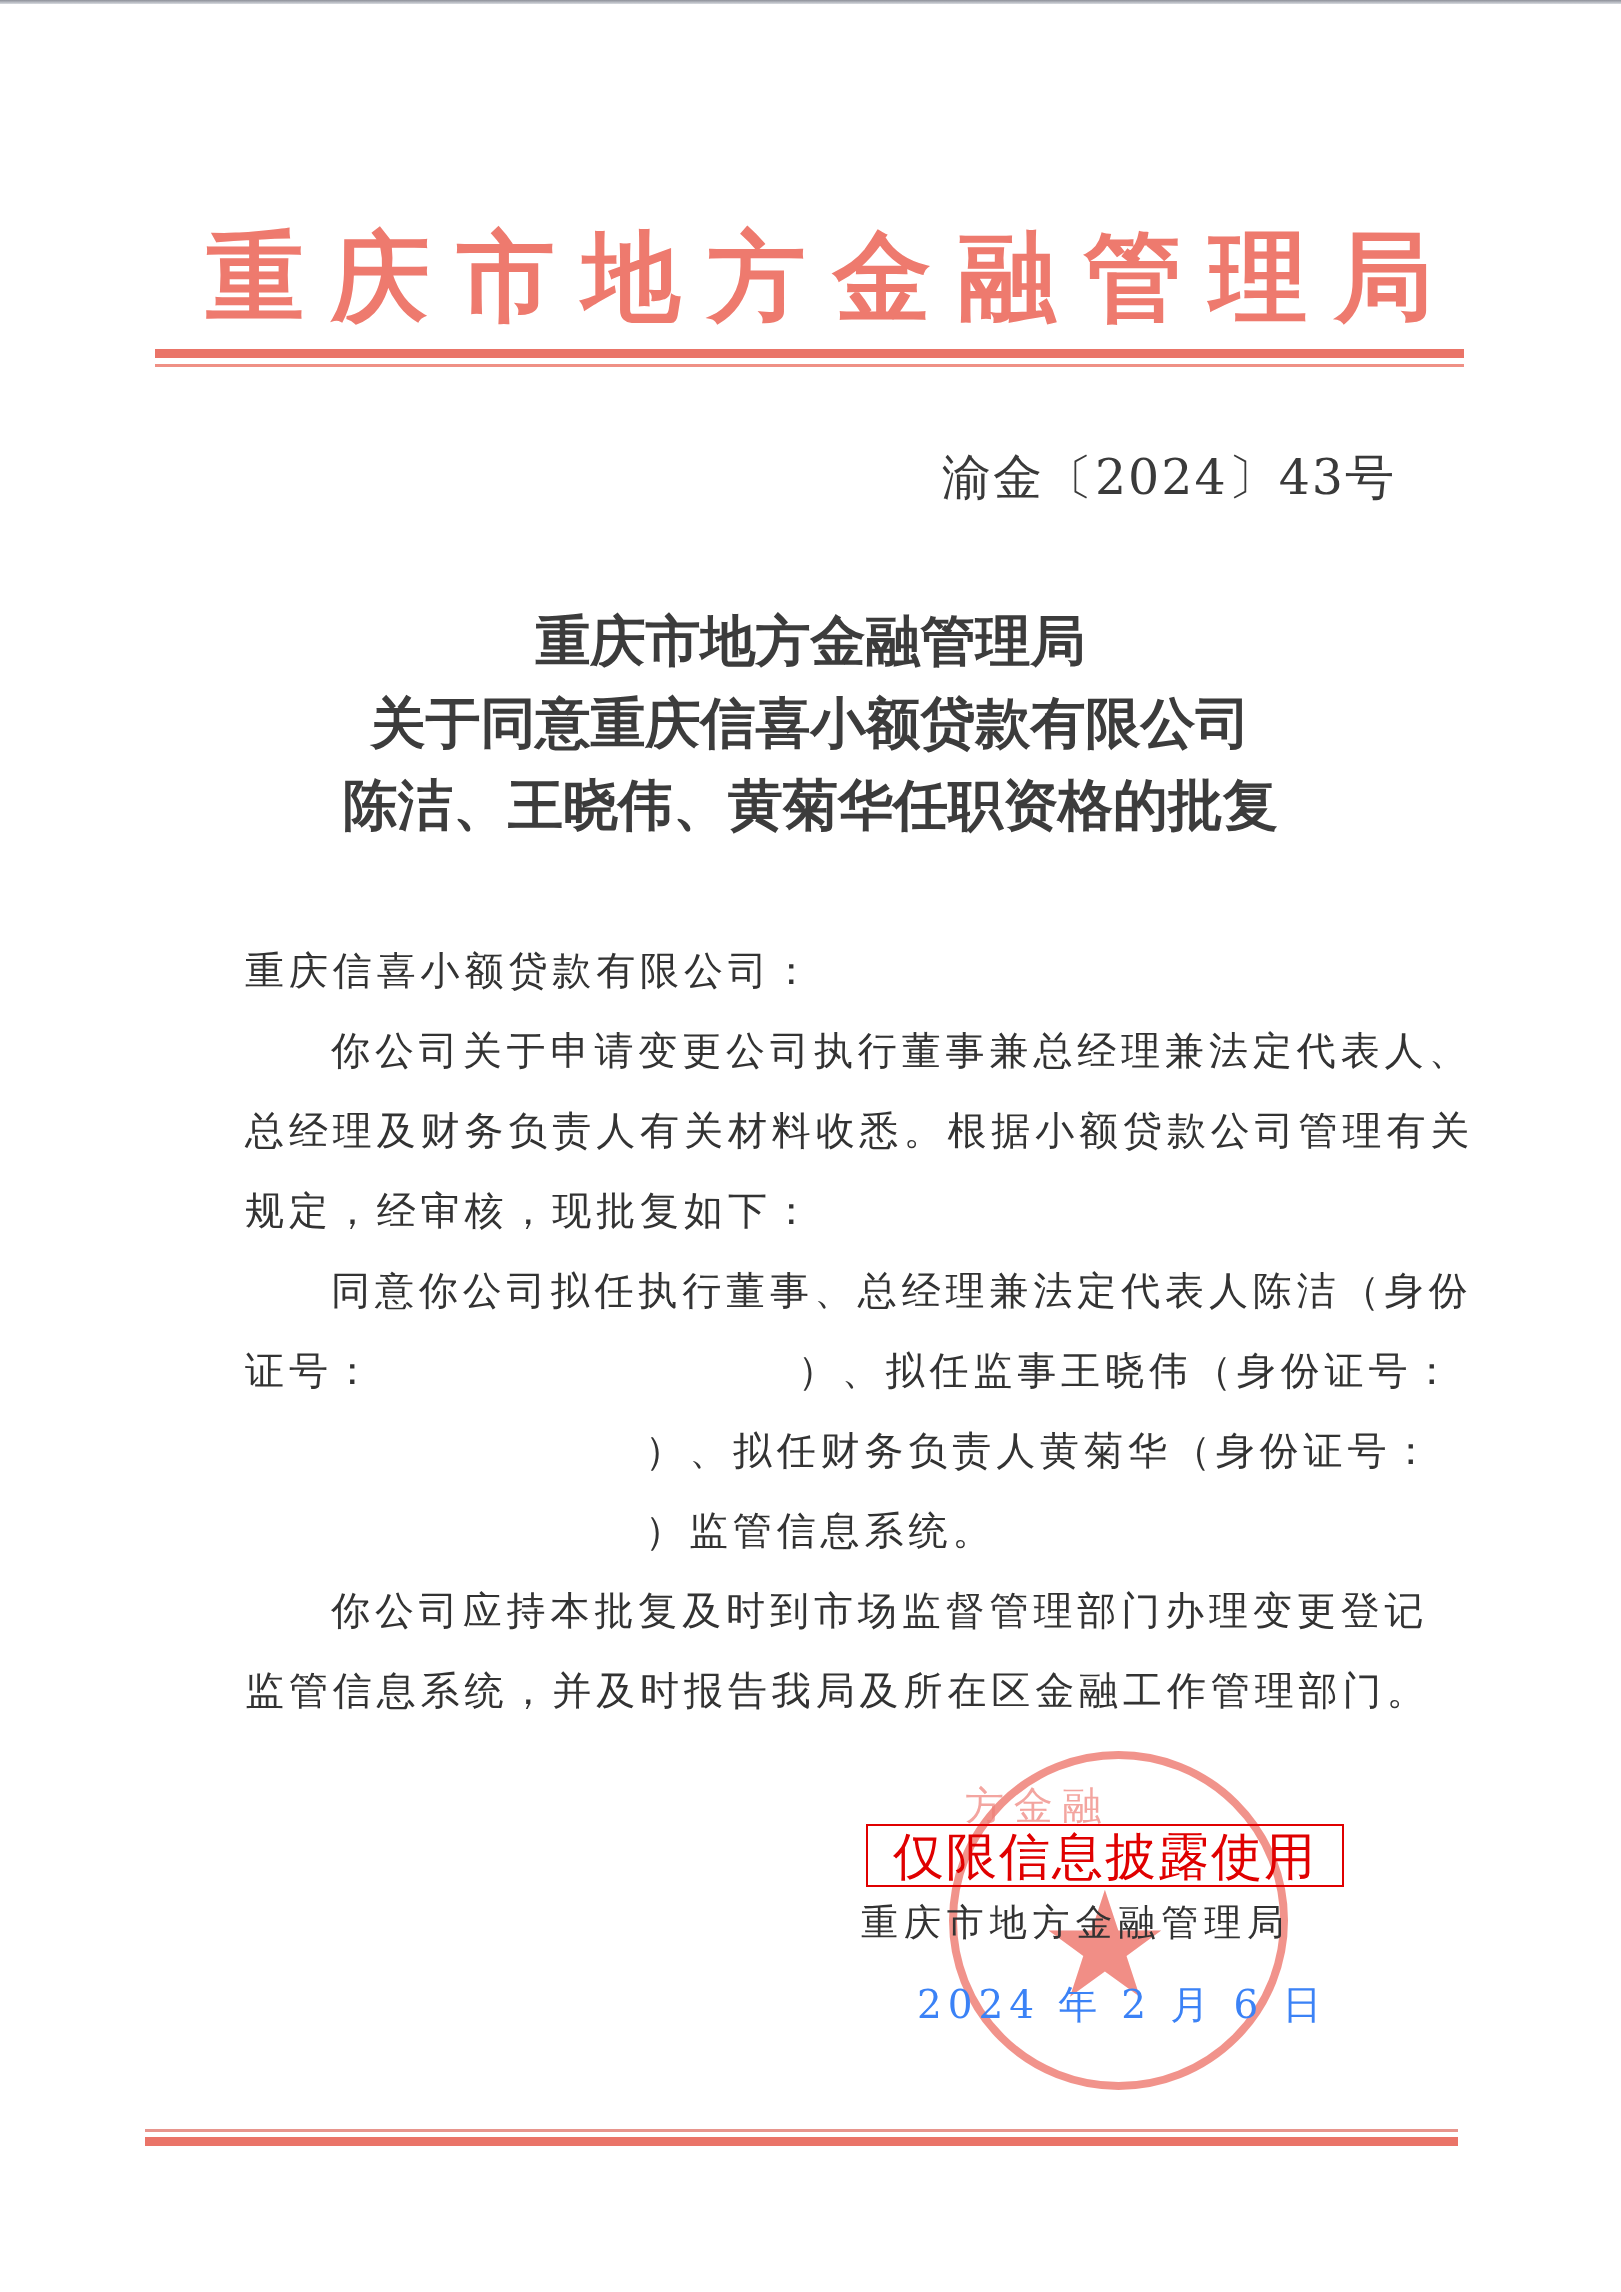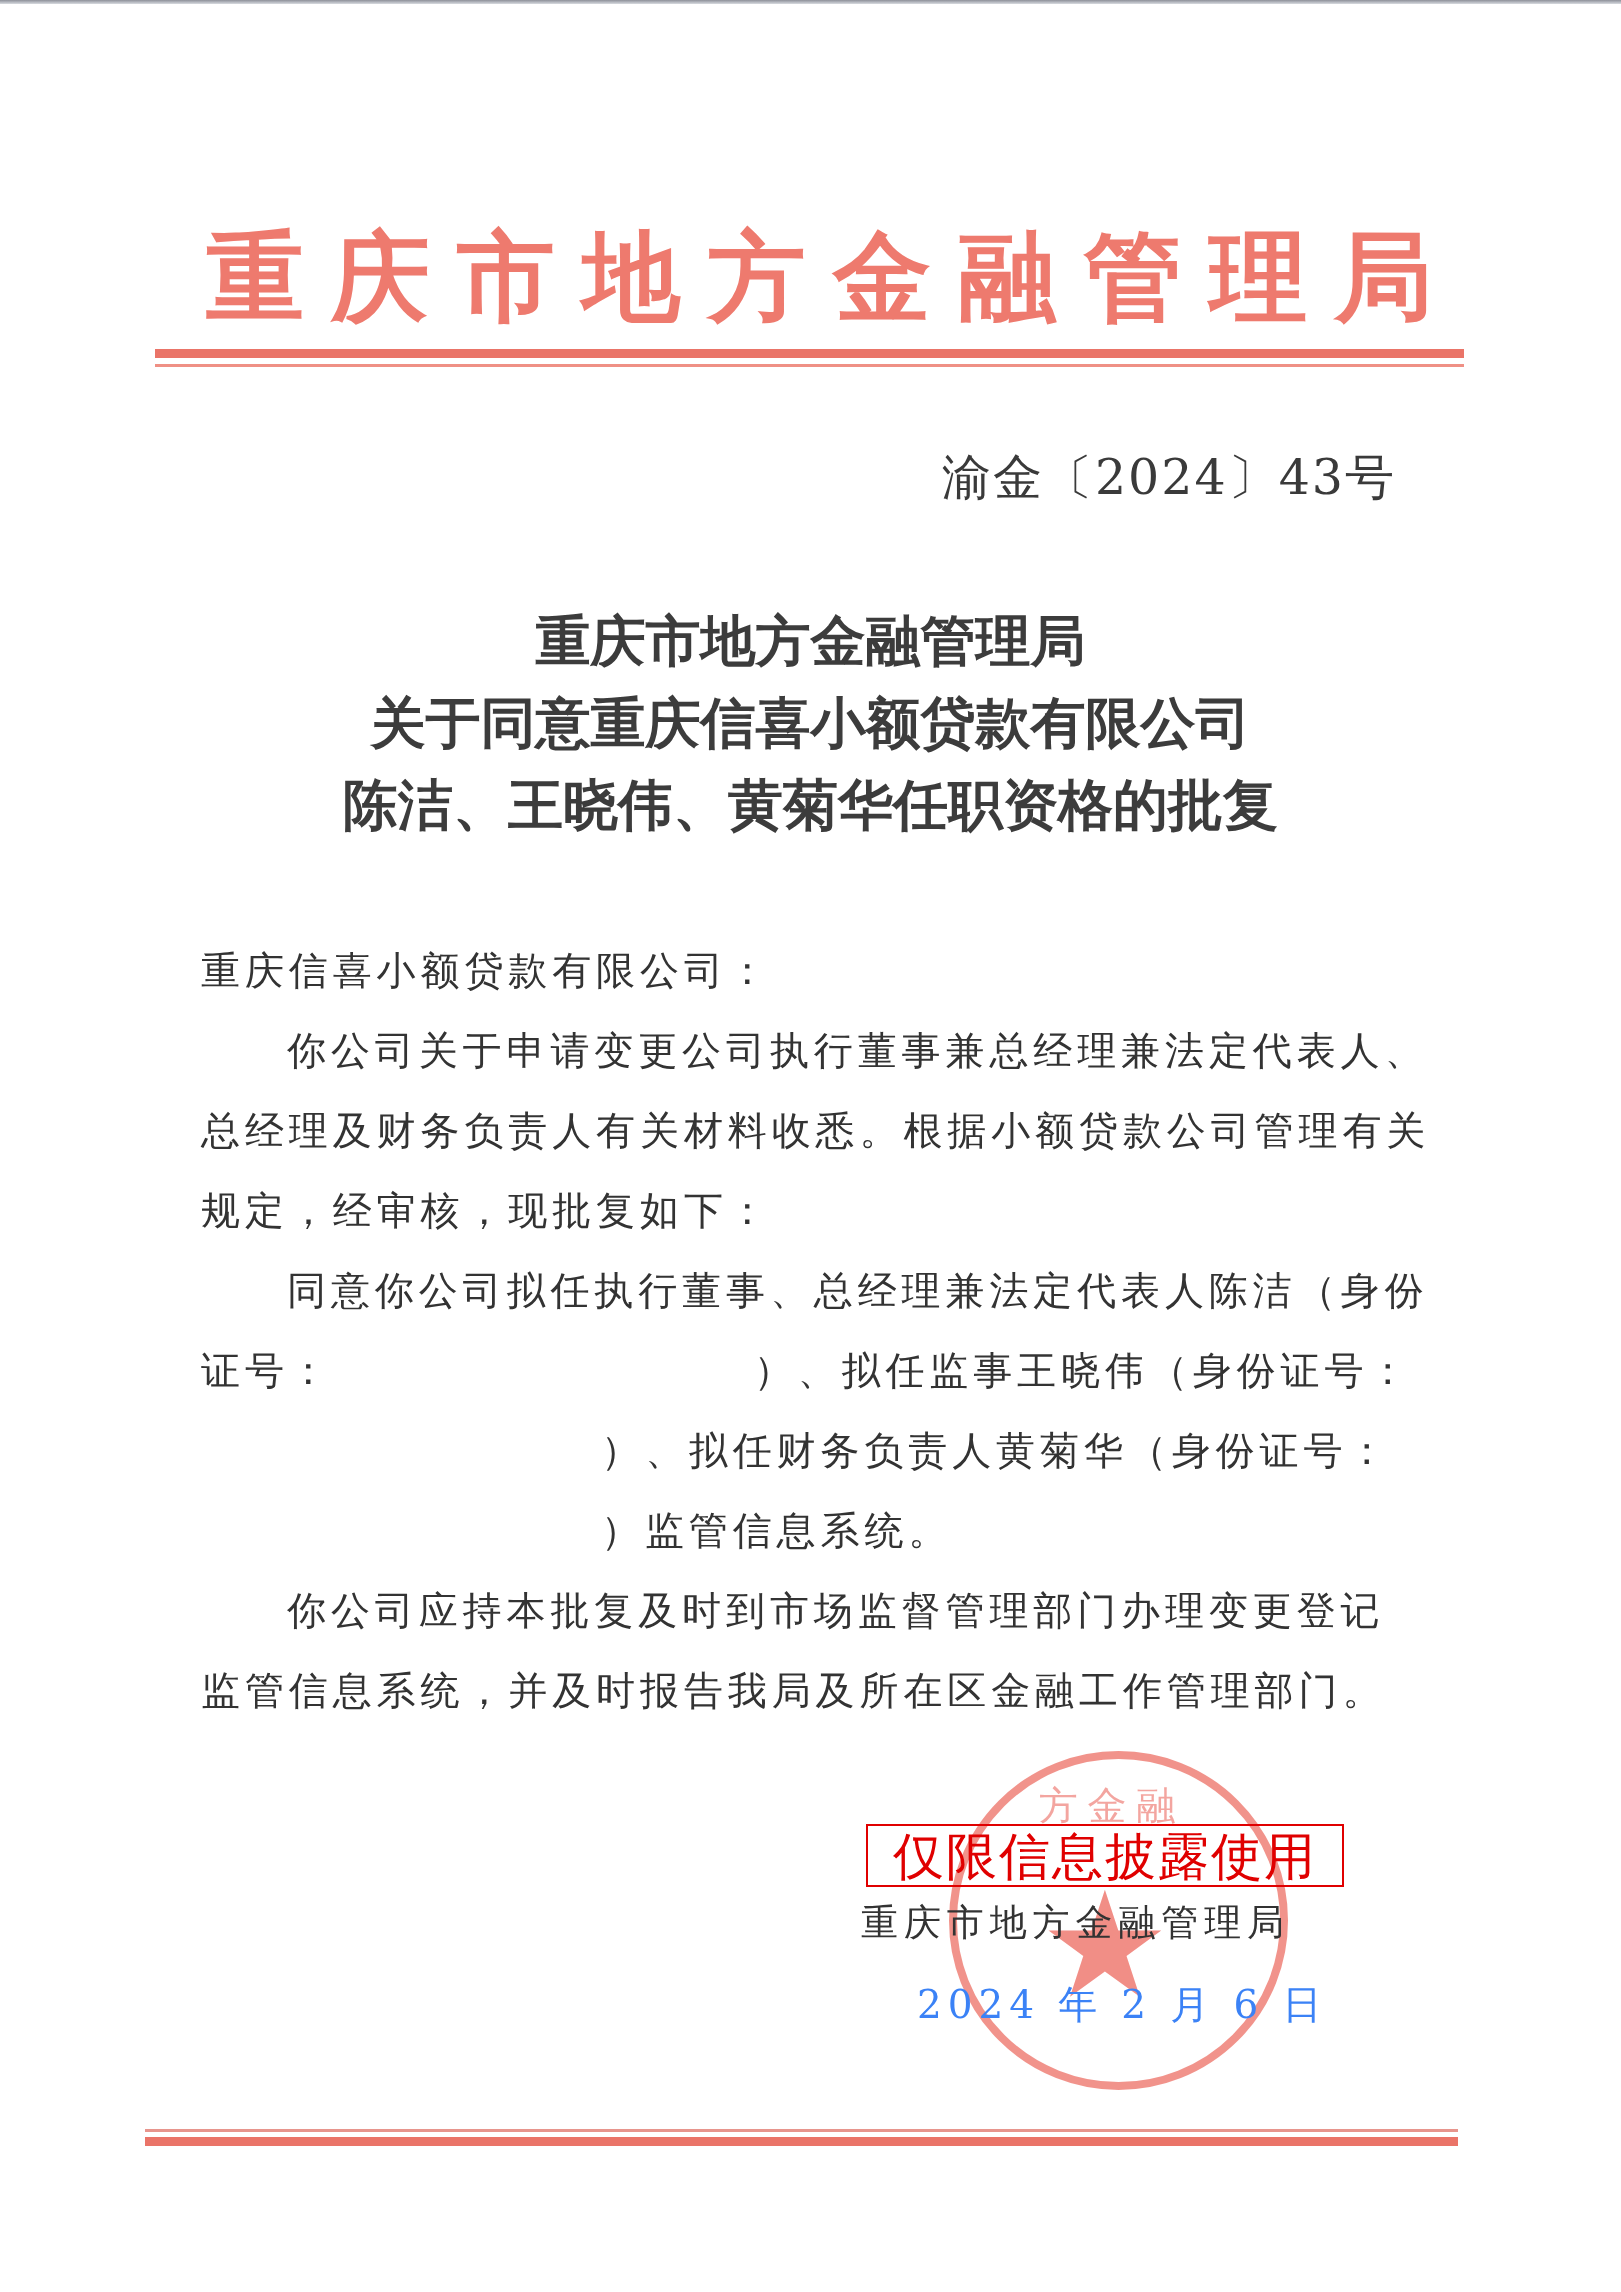--- a/index.html
+++ b/index.html
@@ -69,21 +69,21 @@
     .body-text {
       position: absolute;
       left: 201px; top: 931px;
       width: 1225px;
       font-family: "DejaVu Sans", "Liberation Sans", sans-serif;
       font-size: 39px;
       color: #333333;
       line-height: 80px;
       letter-spacing: 4.9px;
     }
-    .line { white-space: nowrap; height: 80px; }
+    .line { white-space: nowrap; height: 80px; margin-left: 44px; }
     .indent { padding-left: 86px; }
     .redacted {
       display: inline-block;
       height: 39px;
       vertical-align: middle;
     }
 
     .seal {
       position: absolute;
       left: 949px; top: 1751px;
@@ -97,21 +97,21 @@
       left: 1039px; top: 1872px;
       font-size: 147px;
       color: #ef7b72;
       line-height: 147px;
       opacity: 0.85;
     }
     .seal-text {
       position: absolute;
       left: 965px; top: 1779px;
       width: 294px;
-      text-align: center;
+      text-align: left;
       font-family: "DejaVu Serif", "Liberation Serif", serif;
       font-size: 39px;
       color: #ef8078;
       opacity: 0.7;
       letter-spacing: 9.8px;
     }
 
     .disclosure-stamp {
       position: absolute;
       left: 866px; top: 1824px;

